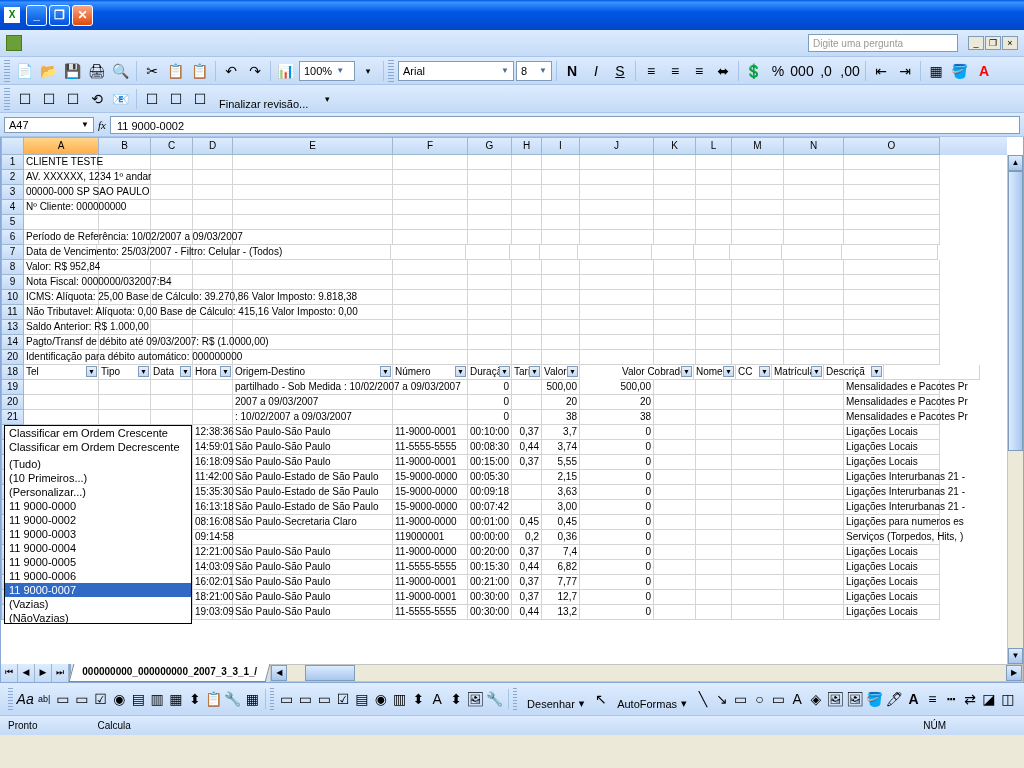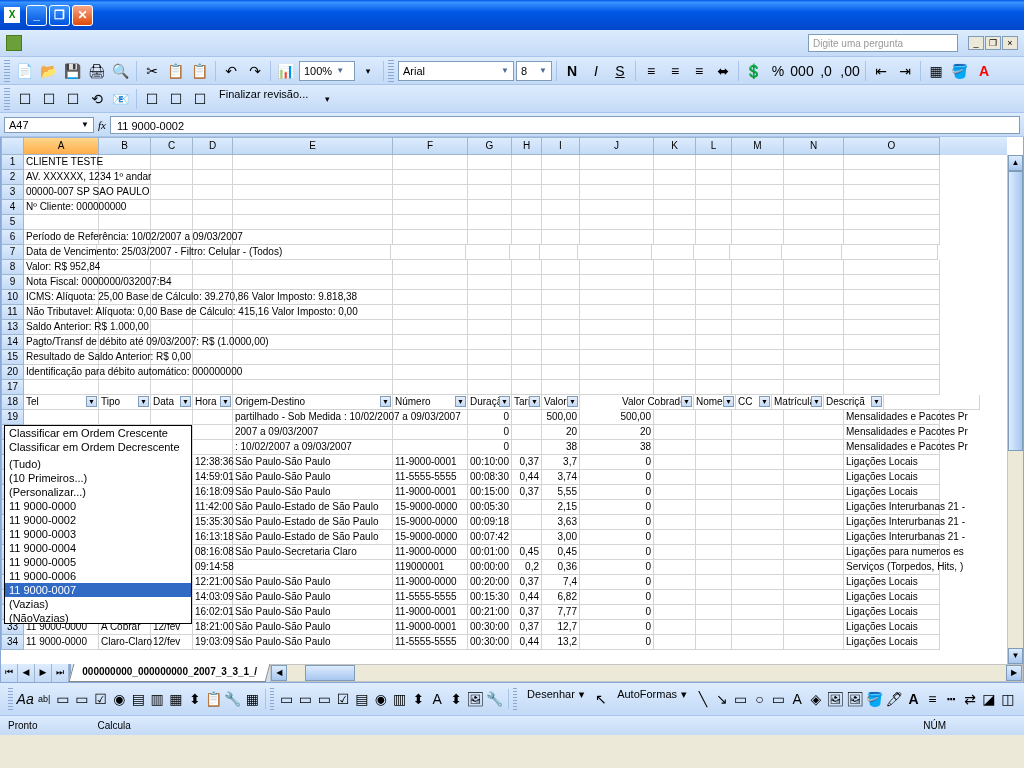--- a/index.html
+++ b/index.html
@@ -23,21 +23,21 @@
 .menubar .mdi-btns { margin-left: 8px; display: flex; gap: 1px; }
 .menubar .mdi-btn { width: 16px; height: 14px; border: 1px solid #7f9db9; background: #ece9d8; font-size: 9px; text-align: center; line-height: 12px; }
 
 
 .toolbar-row { background: linear-gradient(to bottom, #ddecfe, #c4daf6); padding: 2px 4px; display: flex; align-items: center; gap: 2px; border-bottom: 1px solid #a8c4ea; min-height: 28px; }
 .tb-handle { width: 6px; height: 22px; background: repeating-linear-gradient(to bottom, #8aa8d6 0 1px, transparent 1px 3px); margin-right: 2px; }
 .tb-btn { width: 22px; height: 22px; display: flex; align-items: center; justify-content: center; border-radius: 2px; cursor: default; font-size: 14px; }
 .tb-sep { width: 1px; height: 20px; background: #a8c4ea; margin: 0 2px; }
 .tb-combo { background: #fff; border: 1px solid #7f9db9; height: 20px; padding: 0 4px; font-size: 11px; display: flex; align-items: center; }
 .tb-combo .arrow { margin-left: 4px; font-size: 8px; color: #4a6a9a; }
-.tb-text-btn { padding: 0 6px; height: 22px; display: flex; align-items: flex-start; gap: 4px; }
+.tb-text-btn { padding: 0 6px; height: 22px; display: flex; align-items: flex-end; gap: 4px; }
 
 
 .formula-row { background: linear-gradient(to bottom, #ddecfe, #c4daf6); padding: 2px 4px; display: flex; align-items: center; gap: 4px; border-bottom: 1px solid #a8c4ea; height: 24px; }
 .name-box { width: 90px; background: #fff; border: 1px solid #7f9db9; padding: 1px 4px; display: flex; align-items: center; justify-content: space-between; }
 .name-box .arrow { font-size: 8px; }
 .fx-label { font-style: italic; font-family: 'Times New Roman'; }
 .formula-input { flex: 1; background: #fff; border: 1px solid #7f9db9; padding: 1px 6px; height: 18px; line-height: 16px; }
 
 
 .grid-area { position: relative; background: #fff; height: 546px; border: 1px solid #8aa8d6; border-top: none; overflow: hidden; }
@@ -251,21 +251,21 @@
         <div class="cell" style="width: 74px;"></div>
         <div class="cell" style="width: 42px;"></div>
         <div class="cell" style="width: 36px;"></div>
         <div class="cell" style="width: 52px;"></div>
         <div class="cell" style="width: 60px;"></div>
         <div class="cell" style="width: 96px;"></div>
       </div>
       <div class="row">
         <div class="row-h">3</div>
         <div class="cell overflow" style="width: 75px;">
-          <span>00000-007 SP SAO PAULO</span>
+          <span>00000-000 SP SAO PAULO</span>
         </div>
         <div class="cell" style="width: 52px;"></div>
         <div class="cell" style="width: 42px;"></div>
         <div class="cell" style="width: 40px;"></div>
         <div class="cell" style="width: 160px;"></div>
         <div class="cell" style="width: 75px;"></div>
         <div class="cell" style="width: 44px;"></div>
         <div class="cell" style="width: 30px;"></div>
         <div class="cell" style="width: 38px;"></div>
         <div class="cell" style="width: 74px;"></div>
@@ -467,62 +467,24 @@
         <div class="cell" style="width: 30px;"></div>
         <div class="cell" style="width: 38px;"></div>
         <div class="cell" style="width: 74px;"></div>
         <div class="cell" style="width: 42px;"></div>
         <div class="cell" style="width: 36px;"></div>
         <div class="cell" style="width: 52px;"></div>
         <div class="cell" style="width: 60px;"></div>
         <div class="cell" style="width: 96px;"></div>
       </div>
       <div class="row">
-        <div class="row-h">15</div>
-        <div class="cell overflow" style="width: 75px;">
-          <span>Resultado de Saldo Anterior: R$ 0,00</span>
-        </div>
-        <div class="cell" style="width: 52px;"></div>
-        <div class="cell" style="width: 42px;"></div>
-        <div class="cell" style="width: 40px;"></div>
-        <div class="cell" style="width: 160px;"></div>
-        <div class="cell" style="width: 75px;"></div>
-        <div class="cell" style="width: 44px;"></div>
-        <div class="cell" style="width: 30px;"></div>
-        <div class="cell" style="width: 38px;"></div>
-        <div class="cell" style="width: 74px;"></div>
-        <div class="cell" style="width: 42px;"></div>
-        <div class="cell" style="width: 36px;"></div>
-        <div class="cell" style="width: 52px;"></div>
-        <div class="cell" style="width: 60px;"></div>
-        <div class="cell" style="width: 96px;"></div>
-      </div>
-      <div class="row">
         <div class="row-h">20</div>
         <div class="cell overflow" style="width: 75px;">
           <span>Identificação para débito automático: 000000000</span>
         </div>
-        <div class="cell" style="width: 52px;"></div>
-        <div class="cell" style="width: 42px;"></div>
-        <div class="cell" style="width: 40px;"></div>
-        <div class="cell" style="width: 160px;"></div>
-        <div class="cell" style="width: 75px;"></div>
-        <div class="cell" style="width: 44px;"></div>
-        <div class="cell" style="width: 30px;"></div>
-        <div class="cell" style="width: 38px;"></div>
-        <div class="cell" style="width: 74px;"></div>
-        <div class="cell" style="width: 42px;"></div>
-        <div class="cell" style="width: 36px;"></div>
-        <div class="cell" style="width: 52px;"></div>
-        <div class="cell" style="width: 60px;"></div>
-        <div class="cell" style="width: 96px;"></div>
-      </div>
-      <div class="row">
-        <div class="row-h">17</div>
-        <div class="cell" style="width: 75px;"></div>
         <div class="cell" style="width: 52px;"></div>
         <div class="cell" style="width: 42px;"></div>
         <div class="cell" style="width: 40px;"></div>
         <div class="cell" style="width: 160px;"></div>
         <div class="cell" style="width: 75px;"></div>
         <div class="cell" style="width: 44px;"></div>
         <div class="cell" style="width: 30px;"></div>
         <div class="cell" style="width: 38px;"></div>
         <div class="cell" style="width: 74px;"></div>
         <div class="cell" style="width: 42px;"></div>

